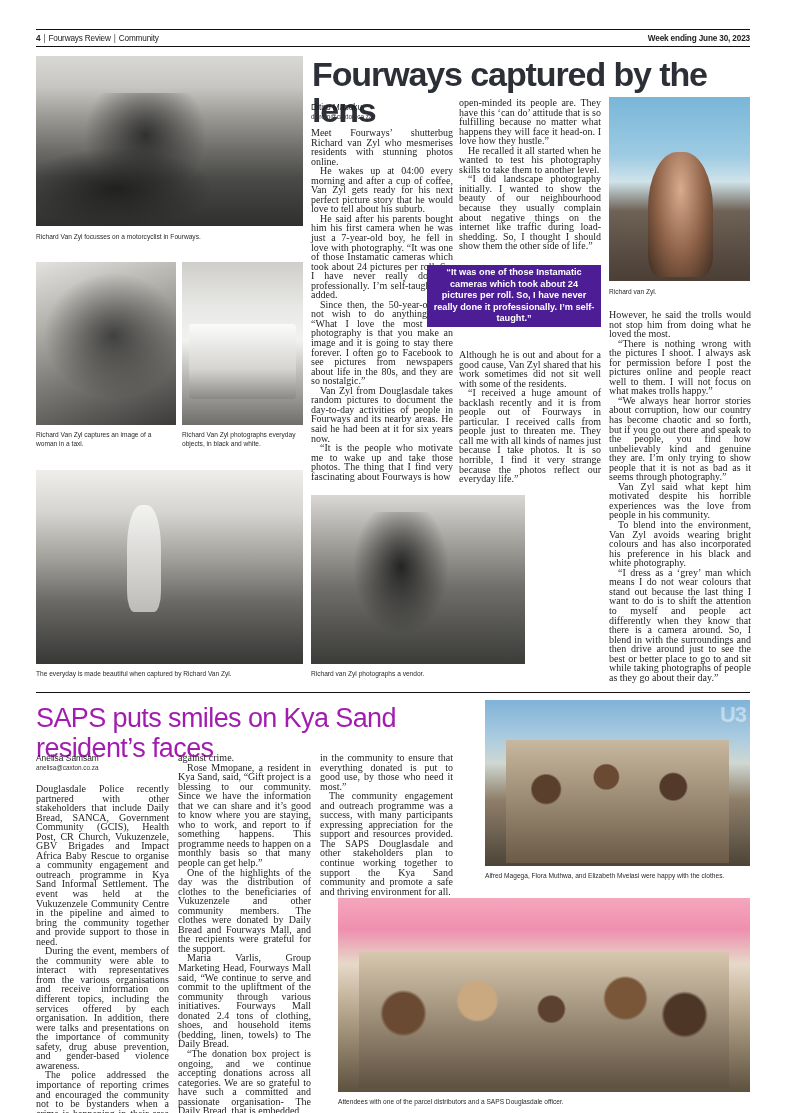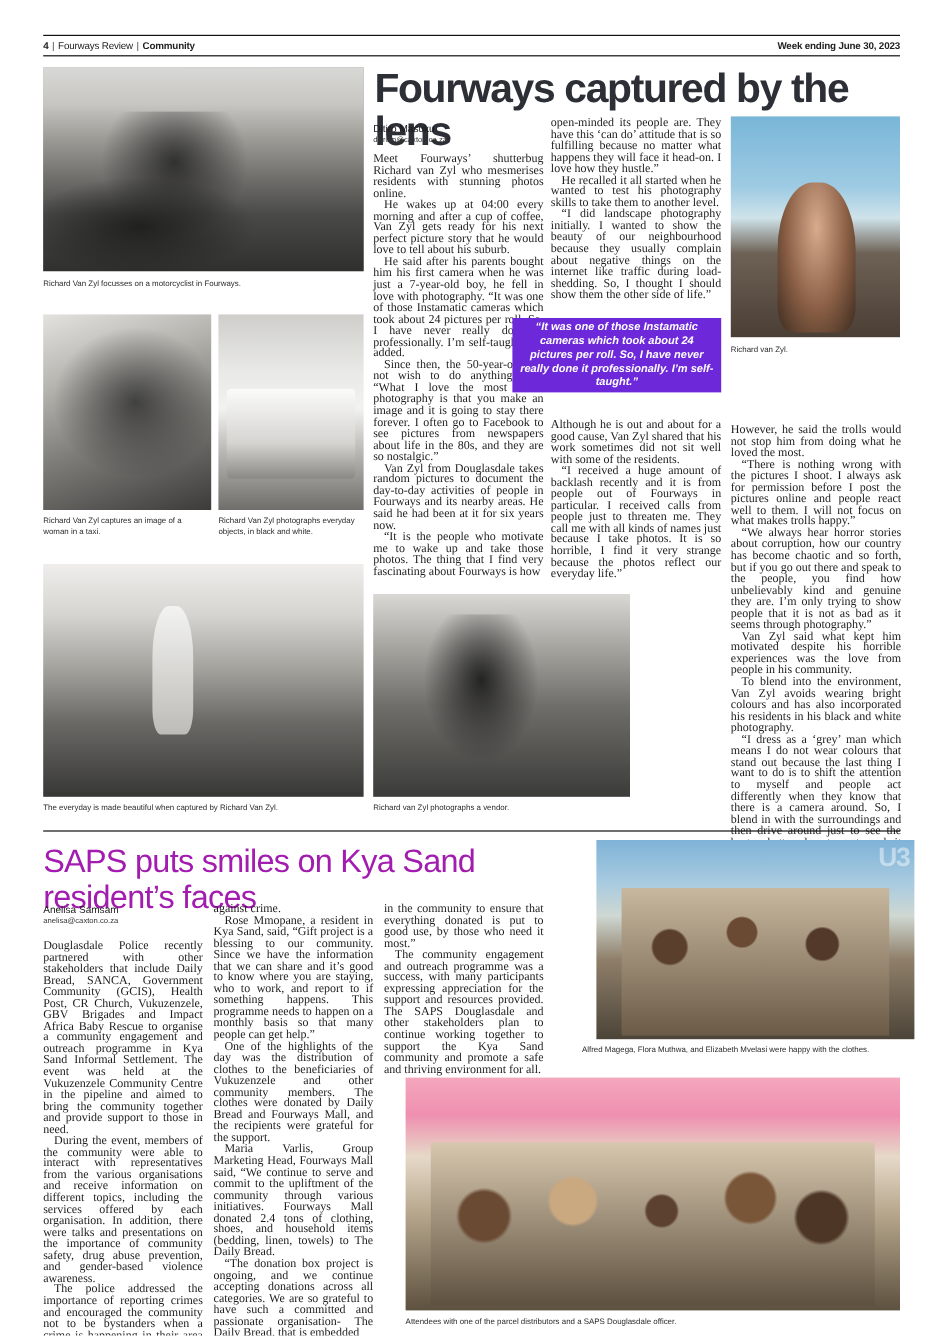--- a/index.html
+++ b/index.html
@@ -36,21 +36,21 @@
     justify-content: space-between;
     font-family: "Liberation Sans", sans-serif;
     font-size: 8.2px;
     color: #222;
     letter-spacing: -0.15px;
   }
   .masthead .left { display: flex; align-items: baseline; gap: 3px; }
   .masthead .pagenum { font-weight: bold; }
   .masthead .sep { color: #444; }
   .masthead .pub { font-weight: normal; text-align: center; }
-  .masthead .section { font-weight: bold; }
+  .masthead .section { font-weight: normal; }
   .masthead .right { font-weight: bold; }
 
   
   .col {
     position: absolute;
     font-family: "Liberation Serif", serif;
     font-size: 10px;
     line-height: 9.55px;
     text-align: justify;
     color: #1d1d1d;
@@ -104,33 +104,32 @@
     position: absolute;
     font-family: "Liberation Sans", sans-serif;
     font-size: 6.6px;
     line-height: 8.6px;
     color: #2a2a2a;
   }
 
   
   .pullquote {
     position: absolute;
-    background: #6d28d9;
+    background: #4c1d95;
     color: #ffffff;
     font-family: "Liberation Sans", sans-serif;
     font-weight: bold;
     font-size: 9.2px;
     line-height: 11.4px;
     text-align: center;
     display: flex;
     align-items: center;
     justify-content: center;
     padding: 4px 6px;
     box-sizing: border-box;
-    font-style: italic;
   }
 
   
   .divider {
     position: absolute;
     background: #111;
     height: 1.2px;
   }
 
   
@@ -285,26 +284,26 @@
       <p>“I did landscape photography initially. I wanted to show the beauty of our neighbourhood because they usually complain about negative things on the internet like traffic during load-shedding. So, I thought I should show them the other side of life.”</p>
     </div>
 
   <div class="pullquote" style="left:427px; top:265px; width:174px; height:62px;">“It was one of those Instamatic cameras which took about 24 pictures per roll. So, I have never really done it professionally. I’m self-taught.”</div>
 
   <div class="col" id="m-col2b" style="left:459px; top:350px; width:142px;">
       <p class="noindent">Although he is out and about for a good cause, Van Zyl shared that his work sometimes did not sit well with some of the residents.</p>
       <p>“I received a huge amount of backlash recently and it is from people out of Fourways in particular. I received calls from people just to threaten me. They call me with all kinds of names just because I take photos. It is so horrible, I find it very strange because the photos reflect our everyday life.”</p>
     </div>
 
-  <div class="col" id="m-col3" style="left:609px; top:310px; width:142px;margin-top:44px;">
+  <div class="col" id="m-col3" style="left:609px; top:310px; width:142px;">
       <p class="noindent">However, he said the trolls would not stop him from doing what he loved the most.</p>
       <p>“There is nothing wrong with the pictures I shoot. I always ask for permission before I post the pictures online and people react well to them. I will not focus on what makes trolls happy.”</p>
       <p>“We always hear horror stories about corruption, how our country has become chaotic and so forth, but if you go out there and speak to the people, you find how unbelievably kind and genuine they are. I’m only trying to show people that it is not as bad as it seems through photography.”</p>
       <p>Van Zyl said what kept him motivated despite his horrible experiences was the love from people in his community.</p>
-      <p>To blend into the environment, Van Zyl avoids wearing bright colours and has also incorporated his residents in his black and white photography.</p>
+      <p>To blend into the environment, Van Zyl avoids wearing bright colours and has also incorporated his preference in his black and white photography.</p>
       <p>“I dress as a ‘grey’ man which means I do not wear colours that stand out because the last thing I want to do is to shift the attention to myself and people act differently when they know that there is a camera around. So, I blend in with the surroundings and then drive around just to see the best or better place to go to and sit while taking photographs of people as they go about their day.”</p>
     </div>
 
   <div class="divider" style="left:36px; top:692px; width:714px;"></div>
 
   <div class="headline-main" id="headline-2">SAPS puts smiles on Kya Sand resident’s faces</div>
 
   <div class="byline" style="left:36px; top:753px;">
     <span class="name">Anelisa Samsam</span>
     <span class="email">anelisa@caxton.co.za</span>
@@ -320,21 +319,21 @@
       <p>Rose Mmopane, a resident in Kya Sand, said, “Gift project is a blessing to our community. Since we have the information that we can share and it’s good to know where you are staying, who to work, and report to if something happens. This programme needs to happen on a monthly basis so that many people can get help.”</p>
       <p>One of the highlights of the day was the distribution of clothes to the beneficiaries of Vukuzenzele and other community members. The clothes were donated by Daily Bread and Fourways Mall, and the recipients were grateful for the support.</p>
       <p>Maria Varlis, Group Marketing Head, Fourways Mall said, “We continue to serve and commit to the upliftment of the community through various initiatives. Fourways Mall donated 2.4 tons of clothing, shoes, and household items (bedding, linen, towels) to The Daily Bread.</p>
       <p>“The donation box project is ongoing, and we continue accepting donations across all categories. We are so grateful to have such a committed and passionate organisation- The Daily Bread, that is embedded</p>
     </div>
   <div class="col" id="s-col3" style="left:320px; top:753px; width:133px;">
       <p class="noindent">in the community to ensure that everything donated is put to good use, by those who need it most.”</p>
       <p>The community engagement and outreach programme was a success, with many participants expressing appreciation for the support and resources provided. The SAPS Douglasdale and other stakeholders plan to continue working together to support the Kya Sand community and promote a safe and thriving environment for all.</p>
     </div>
 
-  <div class="photo ph-group1" style="left:485px; top:700px; width:265px; height:166px;margin-left:12px;">
+  <div class="photo ph-group1" style="left:485px; top:700px; width:265px; height:166px;">
     <div class="inner"></div>
     <div class="wm">U3</div>
   </div>
   <div class="caption" style="left:485px; top:872px; width:265px;">Alfred Magega, Flora Muthwa, and Elizabeth Mvelasi were happy with the clothes.</div>
 
   <div class="photo ph-group2" style="left:338px; top:898px; width:412px; height:194px;">
       <div class="inner"></div>
     </div>
   <div class="caption" style="left:338px; top:1098px; width:412px;">Attendees with one of the parcel distributors and a SAPS Douglasdale officer.</div>
 

